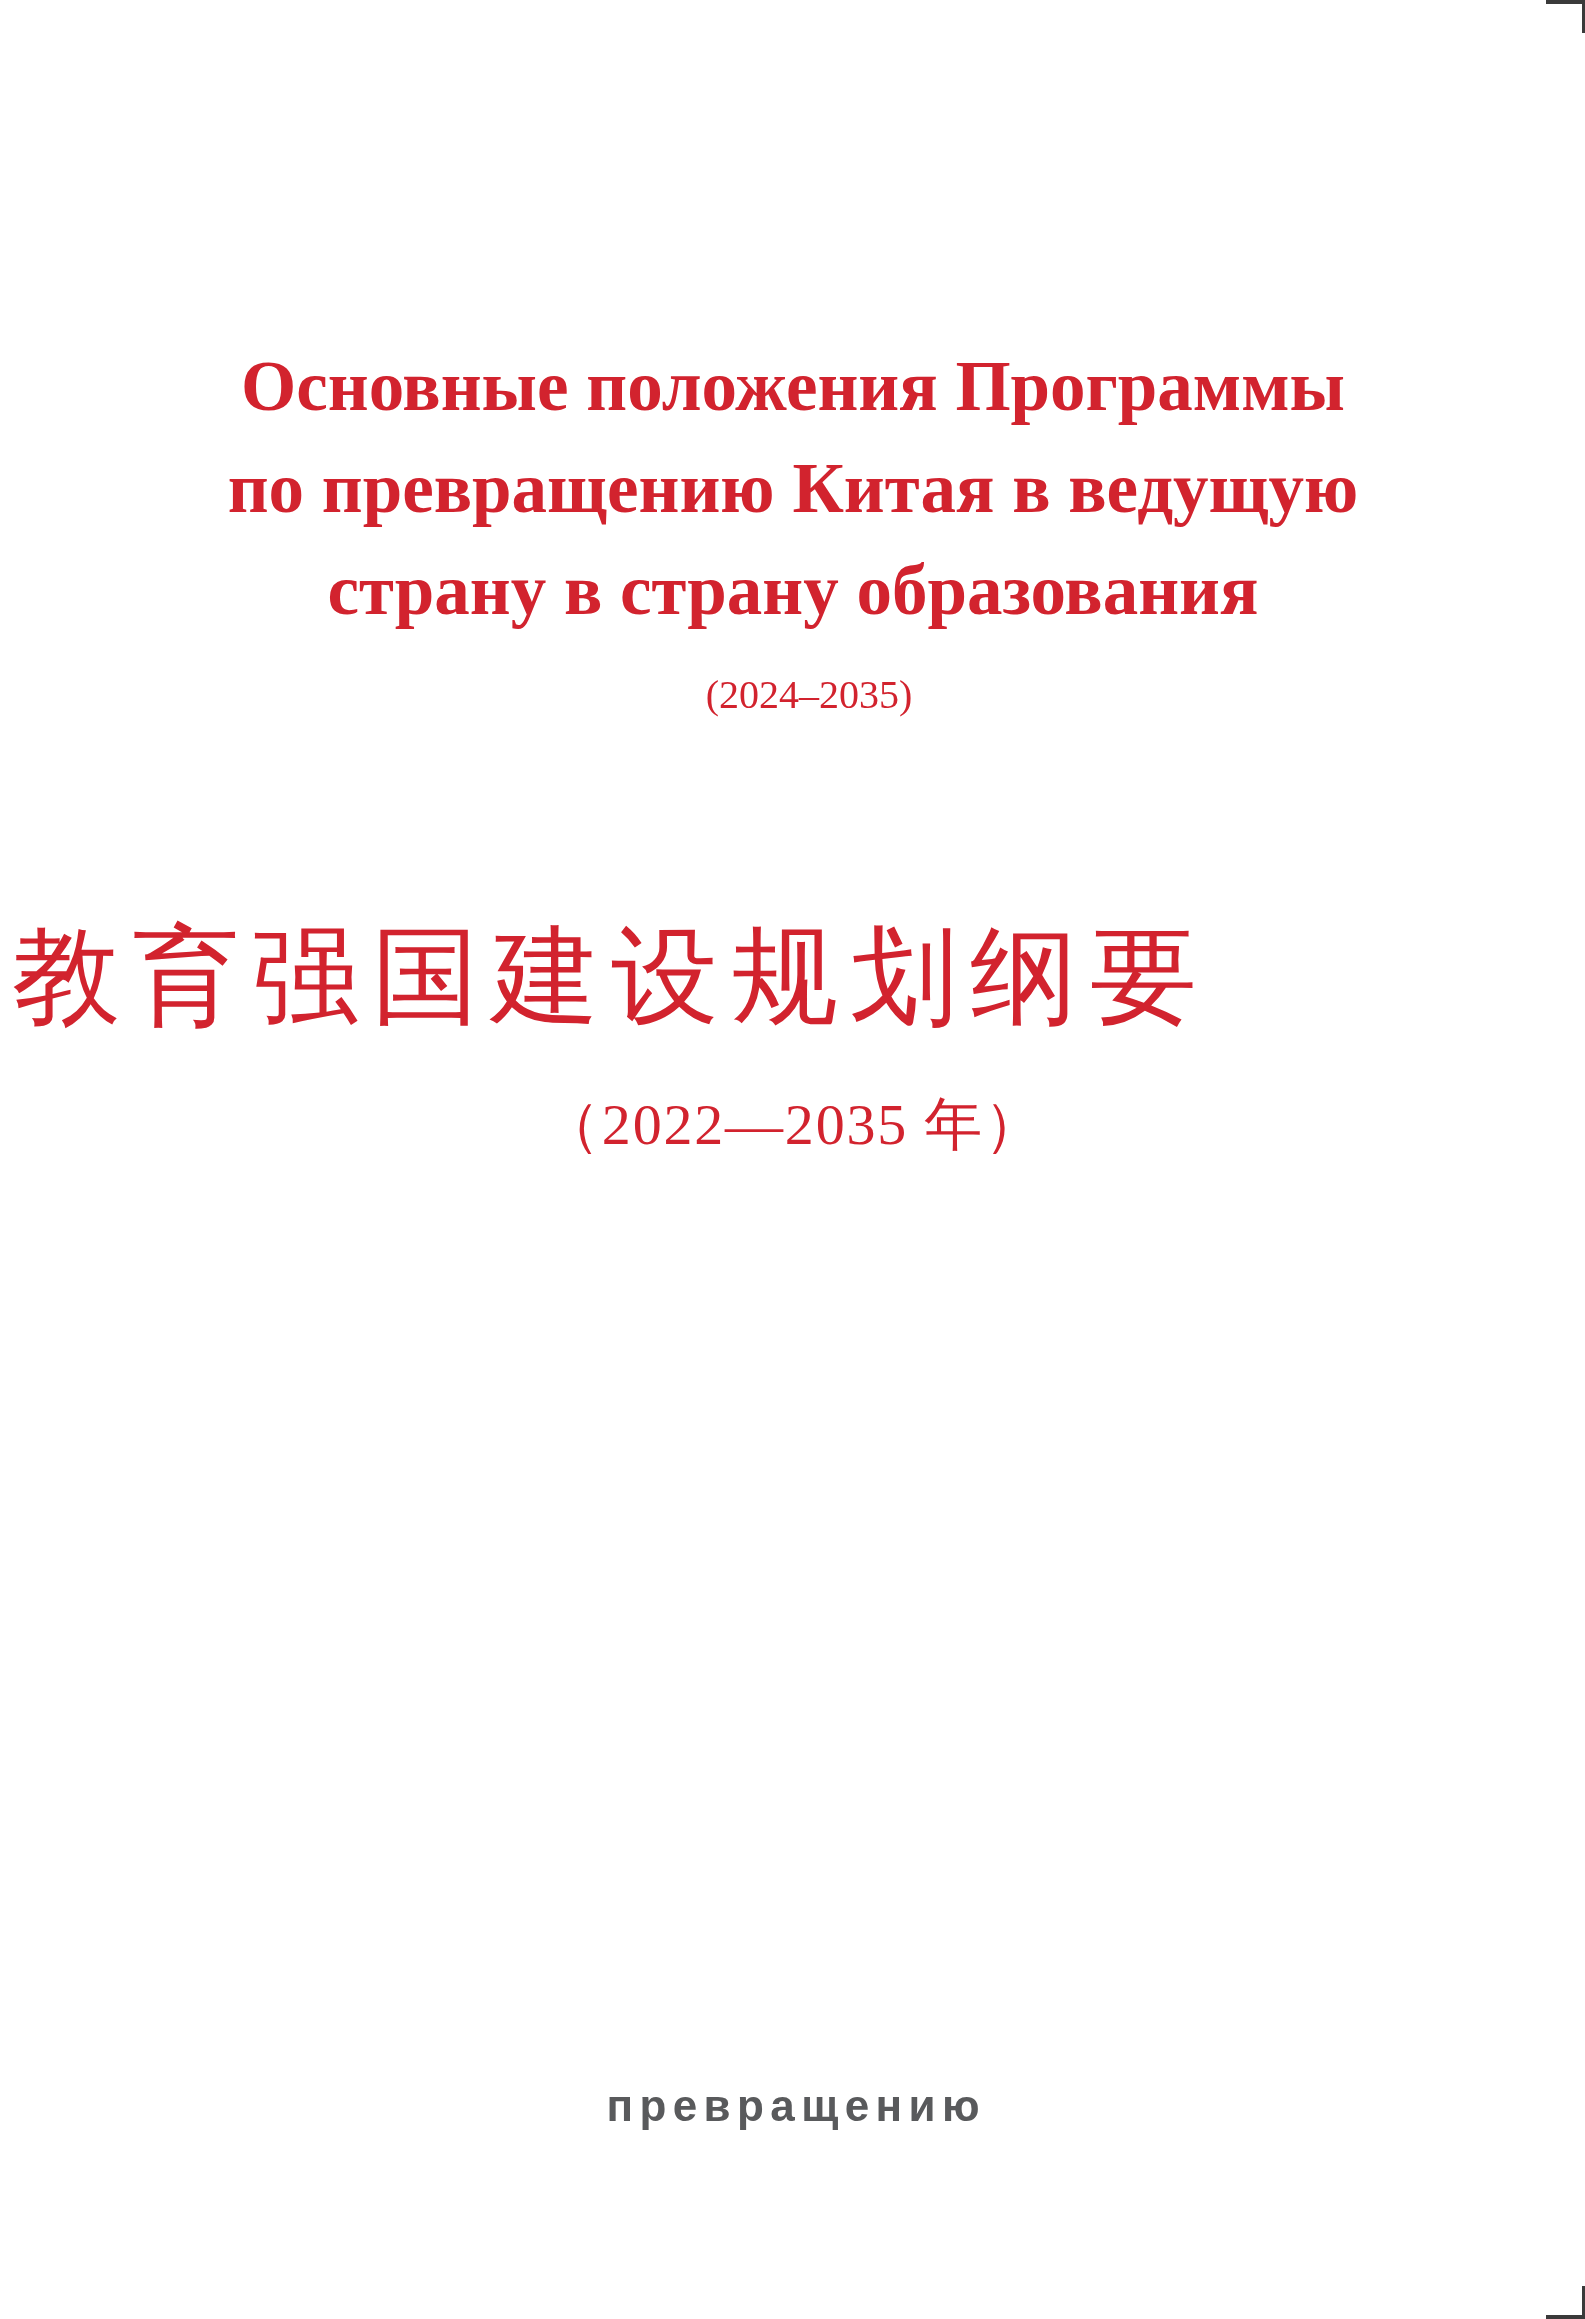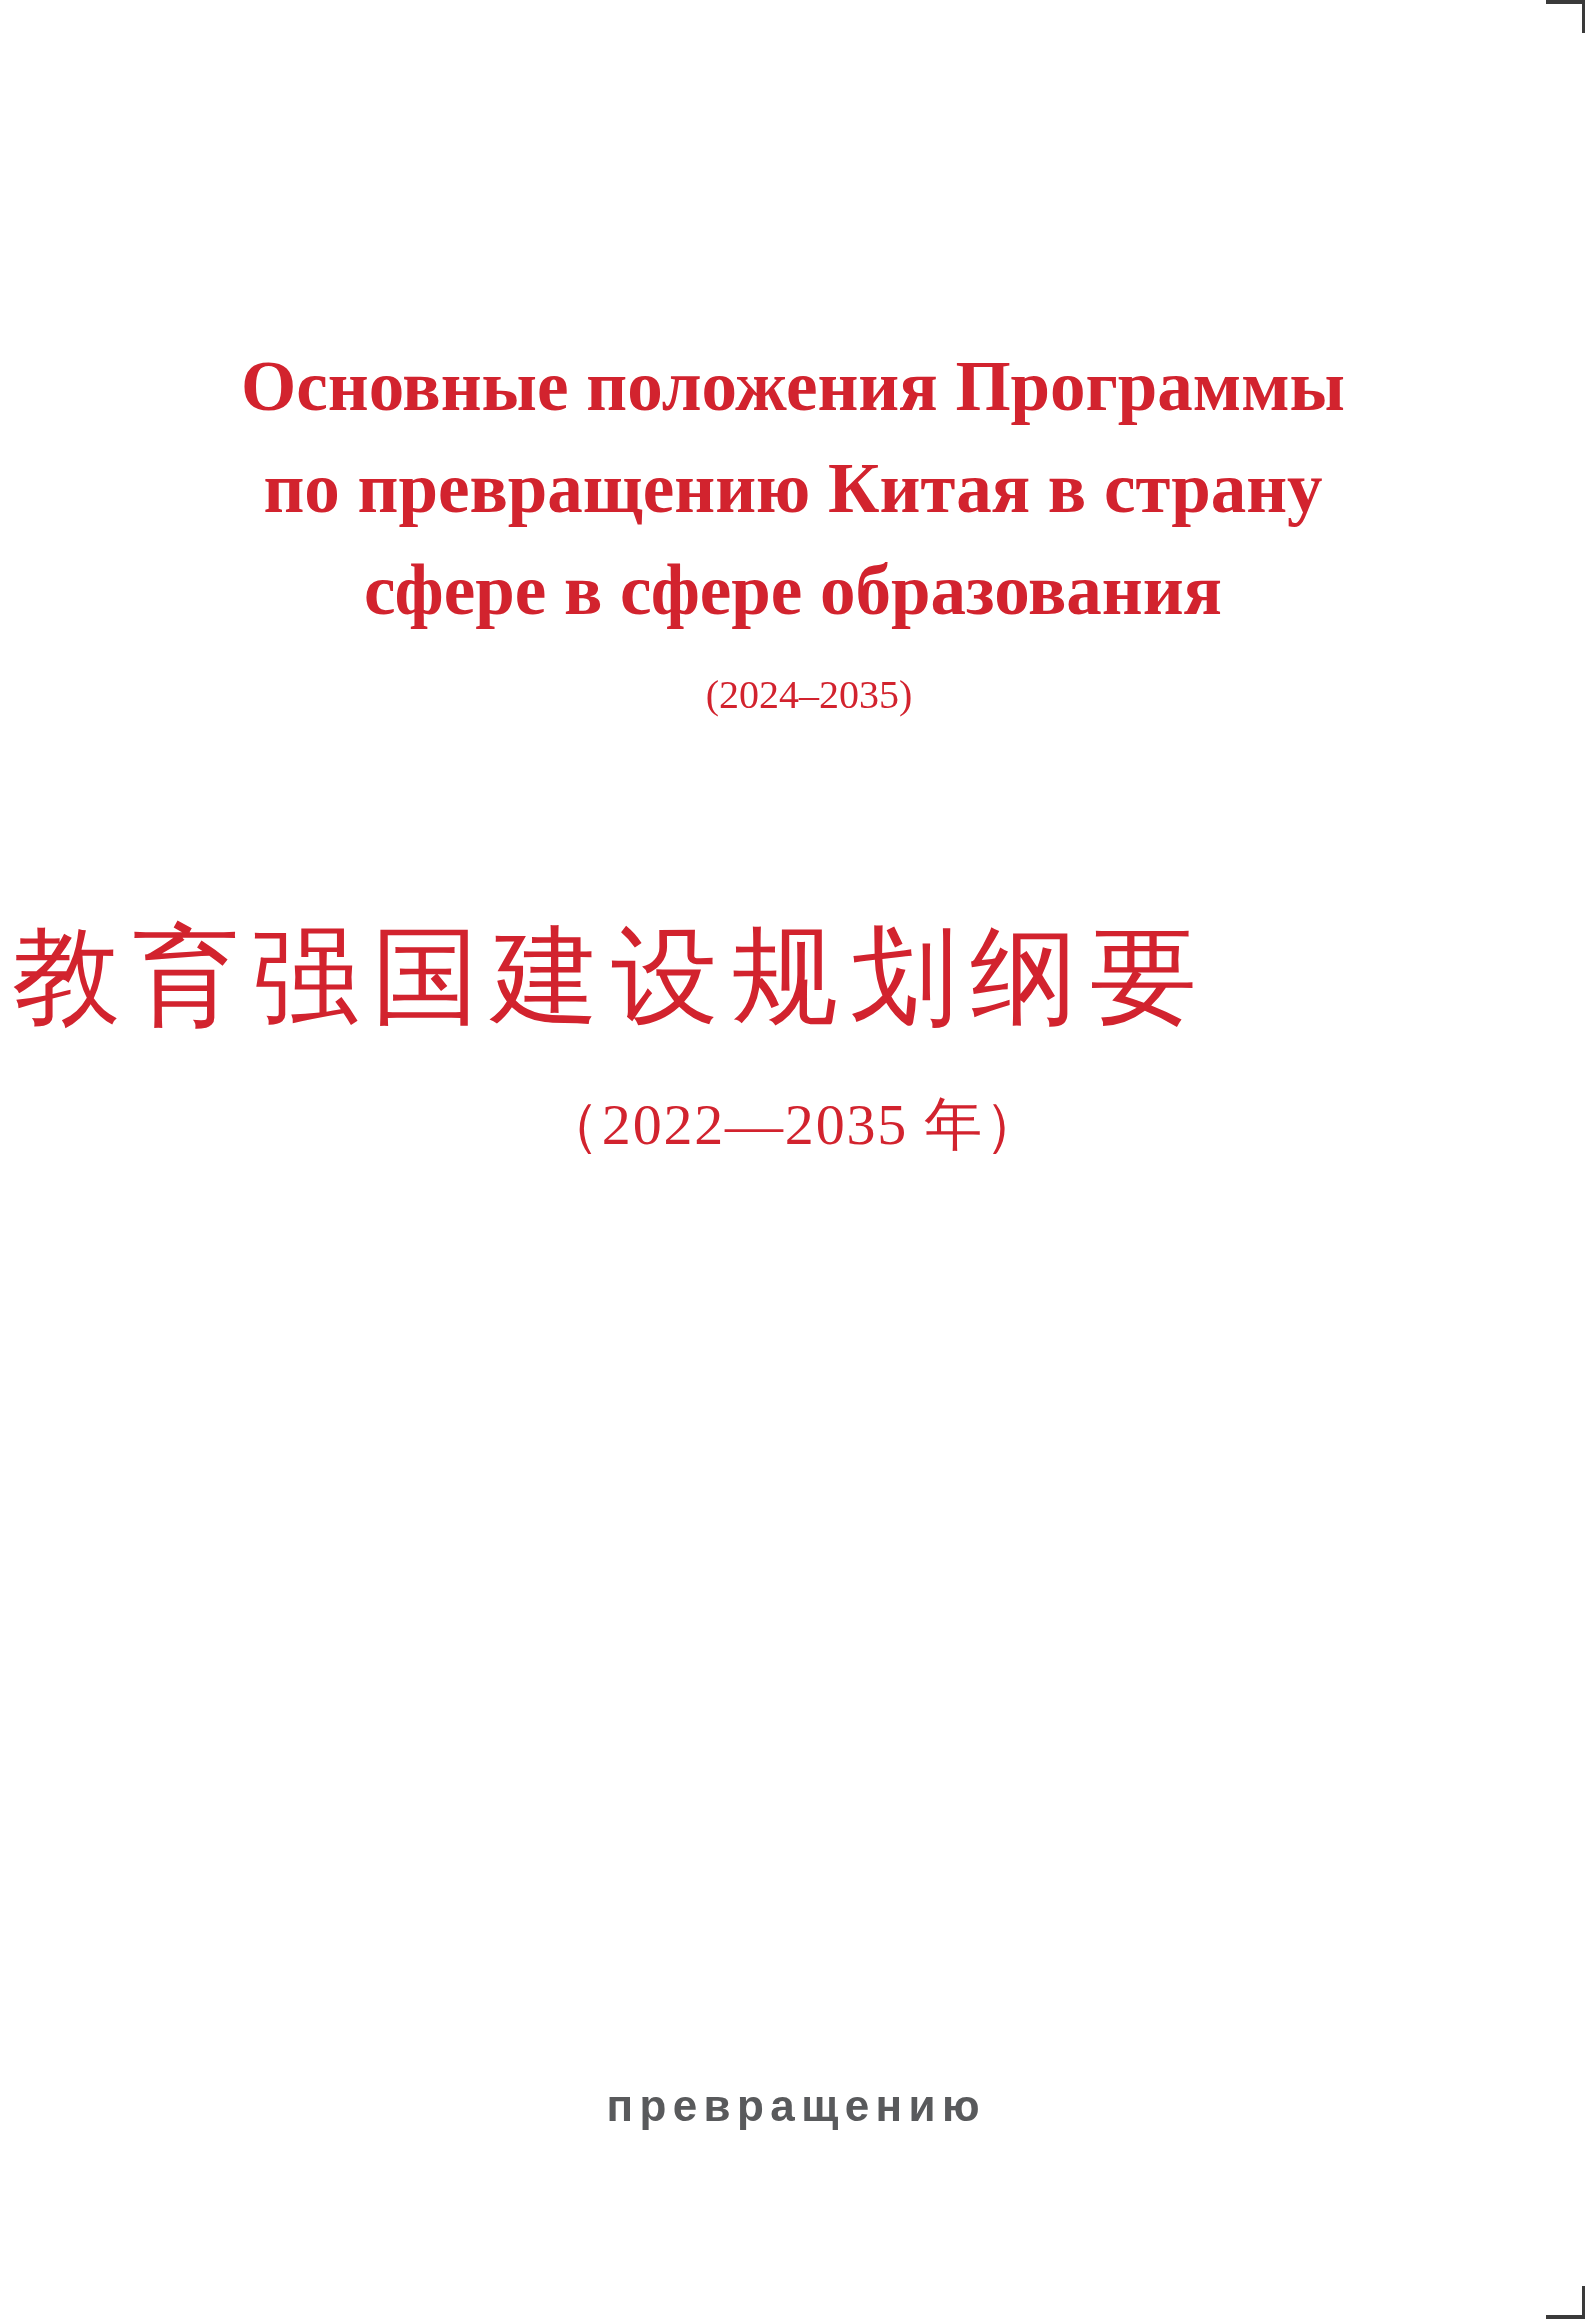--- a/index.html
+++ b/index.html
@@ -113,22 +113,22 @@
   .corner-br .h-bar { bottom: 0; right: 0; width: 40px; height: 3.6px; }
   .corner-br .v-bar { bottom: 0; right: 0; width: 3.6px; height: 33px; }
 </style>
 </head>
 <body>
 
 <div class="page">
 
   <div class="ru-title">
     <span class="line">Основные положения Программы</span>
-    <span class="line">по превращению Китая в страну</span>
-    <span class="line">сфере в сфере образования</span>
+    <span class="line">по превращению Китая в ведущую</span>
+    <span class="line">страну в страну образования</span>
   </div>
 
   <div class="ru-years">(2024–2035)</div>
 
   <div class="cn-title">教育强国建设规划纲要</div>
 
   <div class="cn-years">（2022—2035 年）</div>
 
   <div class="publisher">превращению</div>
 

